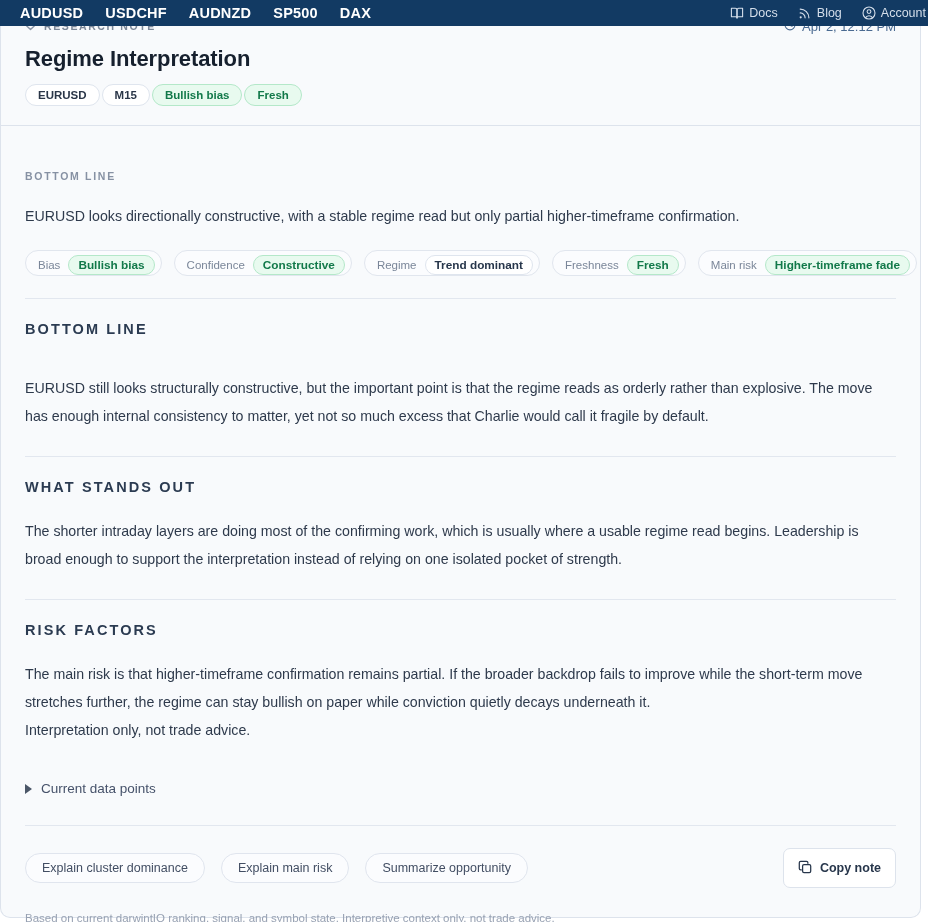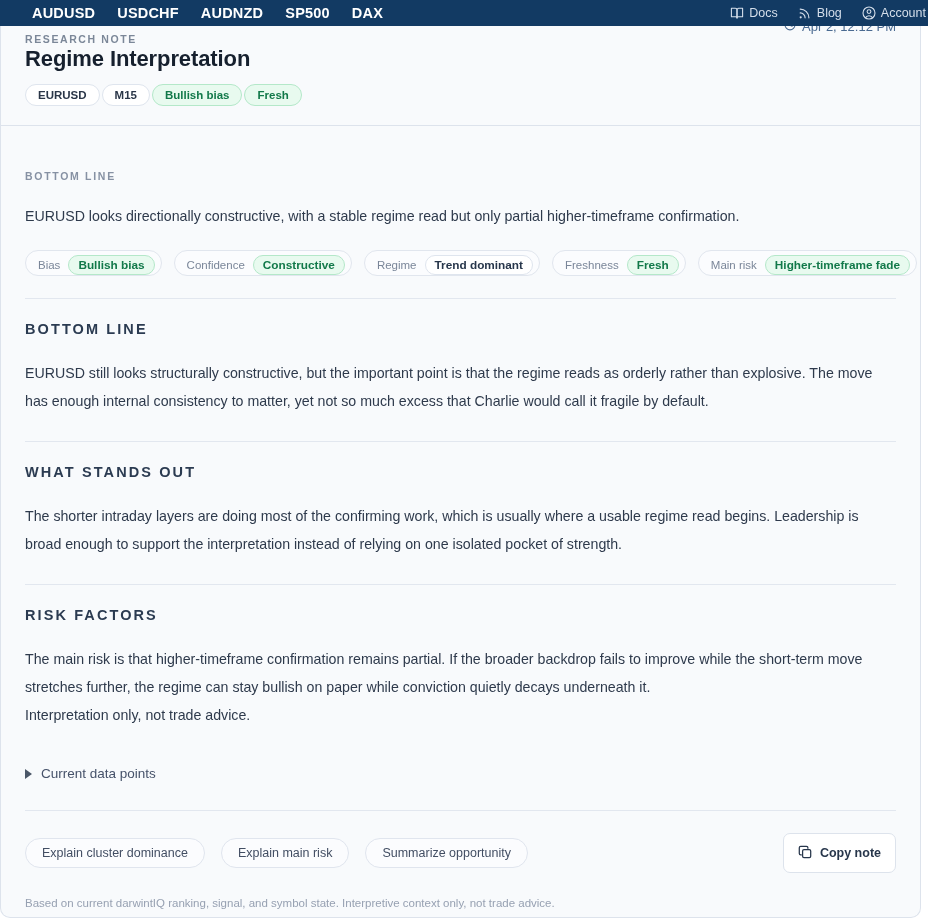--- a/index.html
+++ b/index.html
@@ -22,21 +22,21 @@
     background: #123a63;
     display: flex;
     align-items: center;
     z-index: 20;
     overflow: hidden;
   }
   #topnav .symbols {
     display: flex;
     align-items: center;
     gap: 22px;
-    padding-left: 32px;
+    padding-left: 20px;
   }
   #topnav .sym {
     color: #ffffff;
     font-size: 14.5px;
     font-weight: bold;
     letter-spacing: 0.2px;
     white-space: nowrap;
     cursor: pointer;
   }
   #topnav .navright {
@@ -83,21 +83,20 @@
     display: flex;
     align-items: center;
     justify-content: space-between;
     height: 16px;
   }
   .eyebrow-left {
     display: flex;
     align-items: center;
     gap: 8px;
     cursor: pointer;
-    flex-direction: column;
   }
   .eyebrow-label {
     font-size: 10.5px;
     font-weight: bold;
     letter-spacing: 1.6px;
     color: #7b8798;
     text-transform: uppercase;
   }
   .stamp {
     display: flex;
@@ -351,21 +350,21 @@
       <span class="pairchip">
         <span class="k">Main risk</span>
         <span class="v">Higher-timeframe fade</span>
       </span>
     </div>
 
     <div class="hr" style="margin-top:22px"></div>
 
     <div style="height:22px"></div>
     <div class="sect-title">BOTTOM LINE</div>
-    <div class="para" style="margin-top:22px">EURUSD still looks structurally constructive, but the important point is that the regime reads as orderly rather than explosive. The move has enough internal consistency to matter, yet not so much excess that Charlie would call it fragile by default.</div>
+    <div class="para" style="margin-top:37px">EURUSD still looks structurally constructive, but the important point is that the regime reads as orderly rather than explosive. The move has enough internal consistency to matter, yet not so much excess that Charlie would call it fragile by default.</div>
 
     <div class="hr" style="margin-top:26px"></div>
 
     <div style="height:22px"></div>
     <div class="sect-title">WHAT STANDS OUT</div>
     <div class="para" style="margin-top:22px">The shorter intraday layers are doing most of the confirming work, which is usually where a usable regime read begins. Leadership is broad enough to support the interpretation instead of relying on one isolated pocket of strength.</div>
 
     <div class="hr" style="margin-top:26px"></div>
 
     <div style="height:22px"></div>

